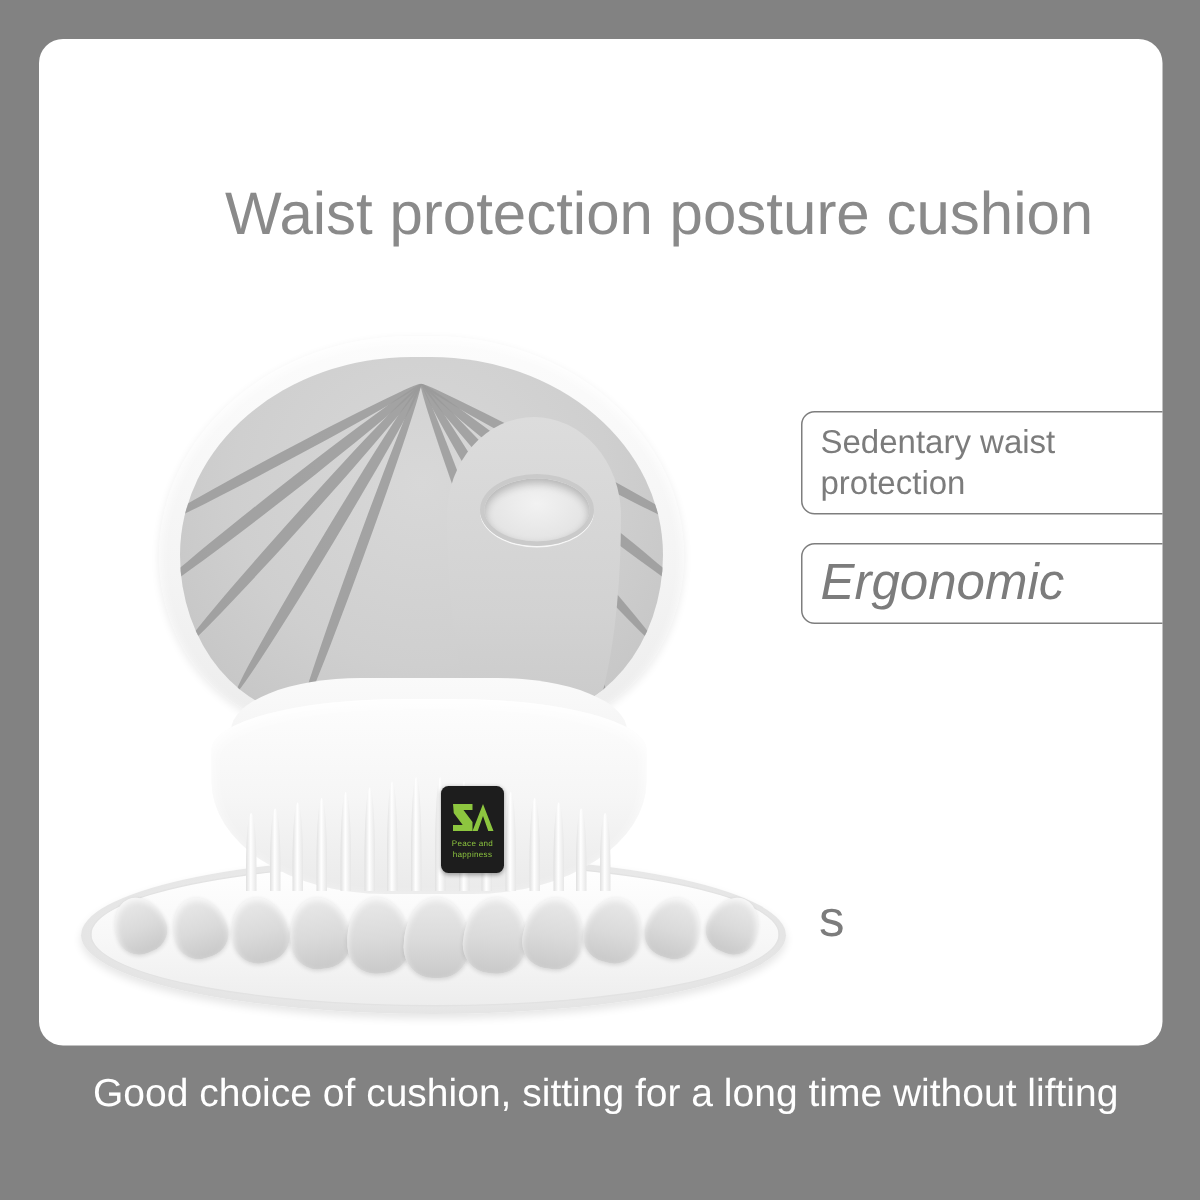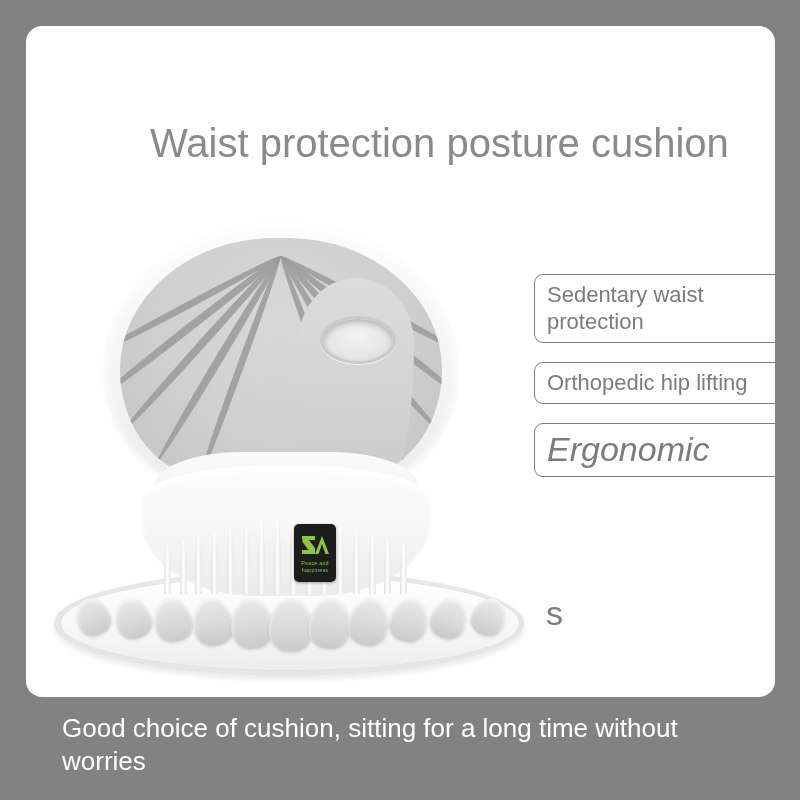--- a/index.html
+++ b/index.html
@@ -211,22 +211,21 @@
         <div class="badge-text">
           <span>Peace and</span><br>
           <span>happiness</span>
         </div>
       </div>
 
     </div>
 
     <div class="features">
       <div class="fbox">Sedentary waist protection</div>
-      <div class="fbox">Orthopedic hip lifting</div>
       <div class="fbox big">Ergonomic</div>
     </div>
     <div class="overflow-tail">s</div>
 
   </div>
 
-  <div class="caption">Good choice of cushion, sitting for a long time without worries</div>
+  <div class="caption">Good choice of cushion, sitting for a long time without lifting</div>
 
 </div>
 
 </body></html>

